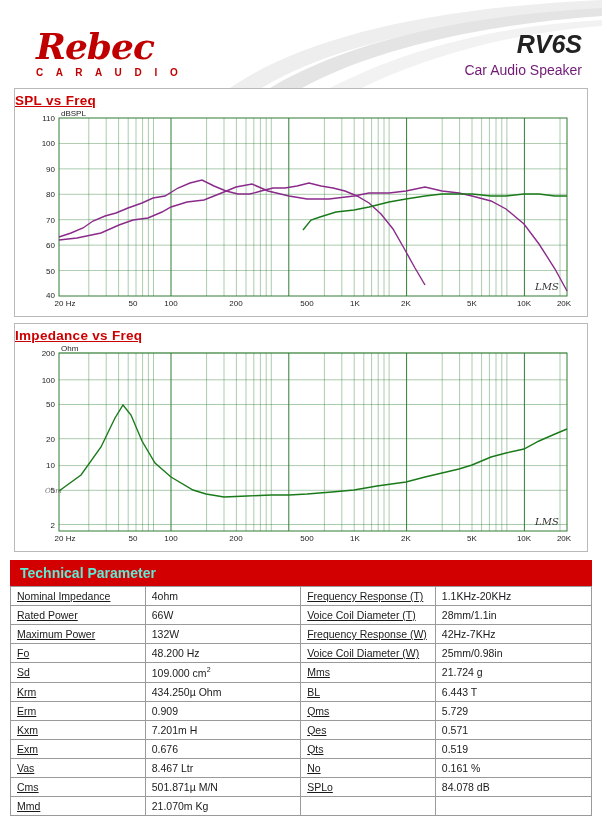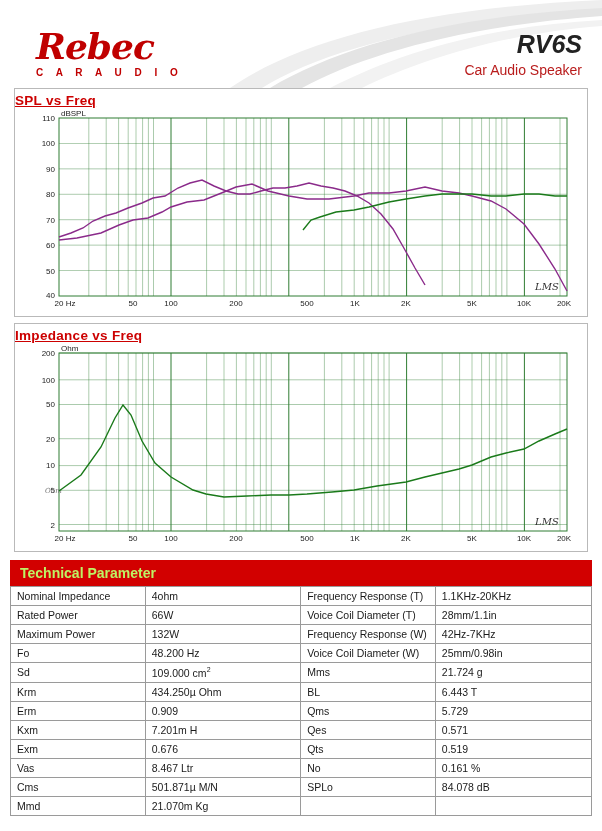--- a/index.html
+++ b/index.html
@@ -48,21 +48,21 @@
   .model-name {
     font-family: Liberation Sans, sans-serif;
     font-style: italic;
     font-weight: 700;
     font-size: 25px;
     color: #222;
     letter-spacing: 0px;
   }
   .model-desc {
     font-size: 14px;
-    color: #b91c1c;
+    color: #701a75;
     margin-top: 3px;
   }
 
   
   .chart-box {
     margin: 0 14px 6px 14px;
     border: 1px solid #b9b9b9;
     background: #fff;
     position: relative;
   }
@@ -73,38 +73,38 @@
     text-decoration: underline;
     padding-top: 4px;
     letter-spacing: .3px;
   }
   .chart-svg { display:block; }
 
   
   .spec-header {
     margin: 8px 10px 0 10px;
     background: #d20000;
-    color: #bef264;
+    color: #5eead4;
     font-weight: bold;
     font-size: 14px;
     padding: 5px 10px;
   }
   table.spec {
     margin: 0 10px;
     width: calc(100% - 20px);
     border-collapse: collapse;
     font-size: 10.5px;
   }
   table.spec td {
     border: 1px solid #9a9a9a;
     padding: 3px 6px;
     height: 18px;
     vertical-align: middle;
   }
-  td.k { width: 138px; }
+  td.k { width: 138px; text-decoration: underline; }
   td.v { width: 160px; }
   sup { font-size: 7px; vertical-align: super; }
 </style>
 </head>
 <body>
 
 <div class="header">
   <svg class="swoosh" viewBox="0 0 602 88" preserveAspectRatio="none">
     <path d="M230,88 C300,40 420,8 602,0 L602,10 C430,20 320,52 262,88 Z" fill="#eeeeee"></path>
     <path d="M270,88 C340,46 450,16 602,8 L602,16 C460,26 360,56 302,88 Z" fill="#e4e4e4"></path>

